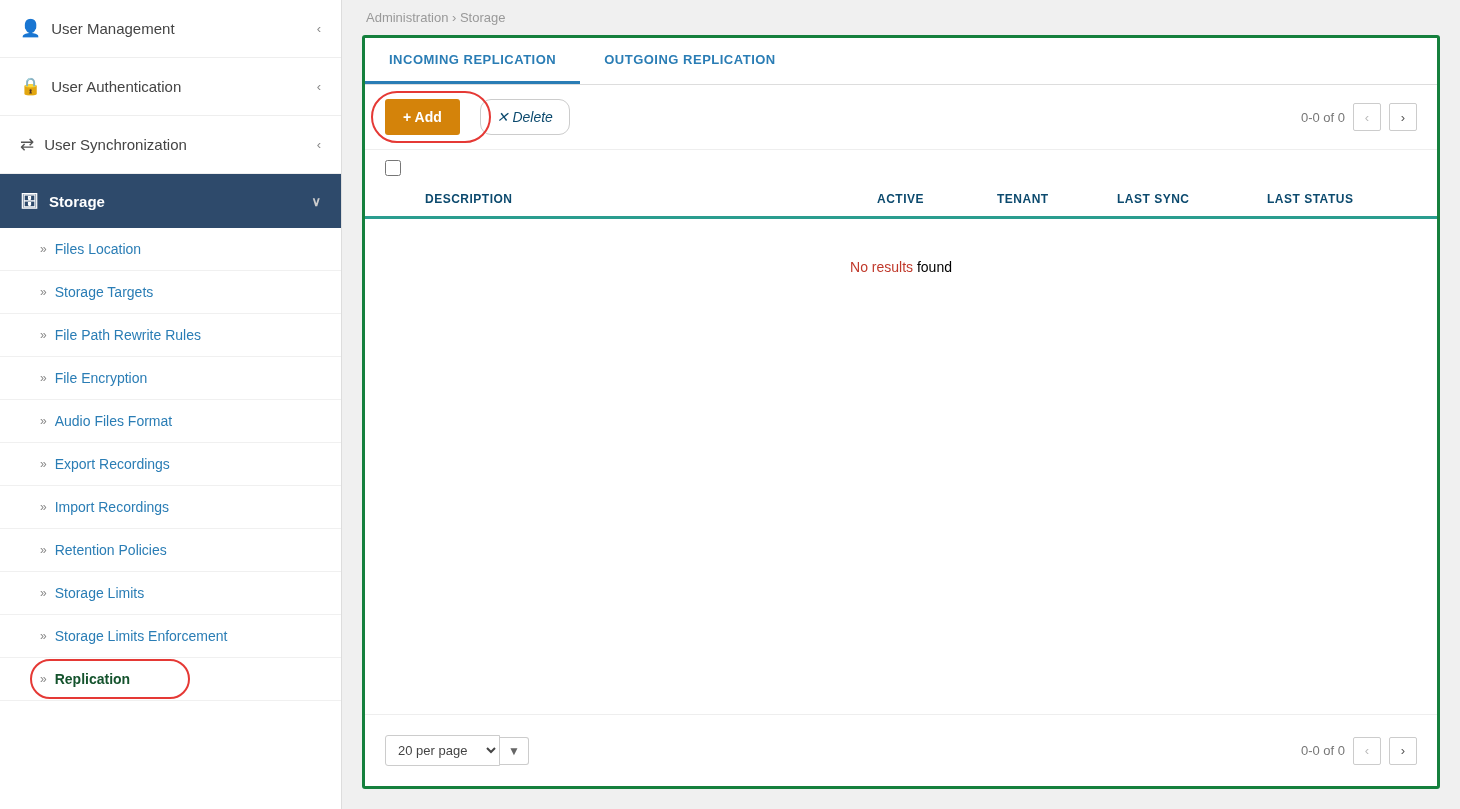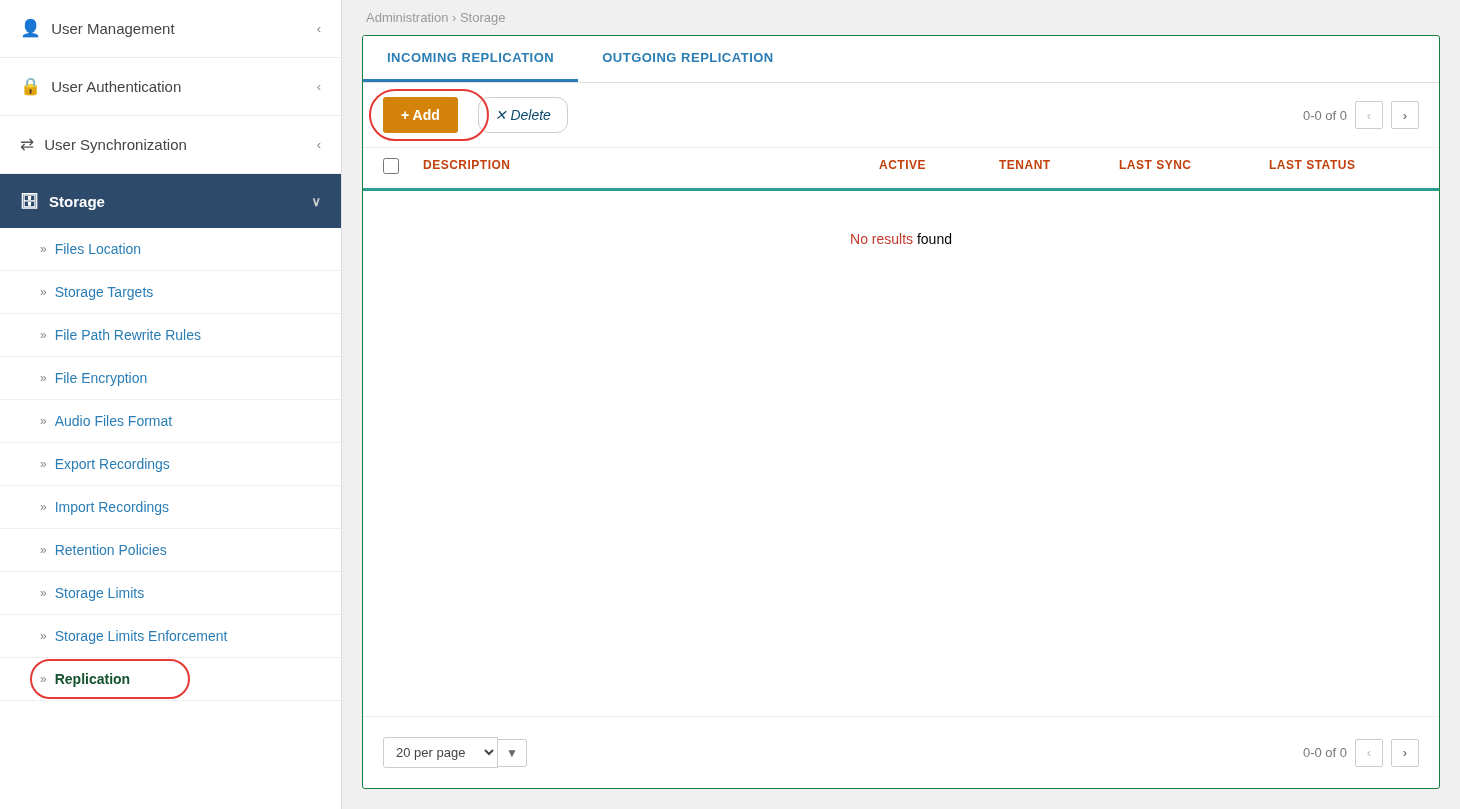--- a/index.html
+++ b/index.html
@@ -114,21 +114,21 @@
       font-size: 13px;
       color: #777;
       background: #f0f0f0;
     }
     .breadcrumb span { color: #999; }
 
     
     .content-card {
       background: #fff;
       margin: 0 20px 20px 20px;
-      border: 1px solid #15803d;
+      border: 3px solid #15803d;
       border-radius: 3px;
       flex: 1;
       display: flex;
       flex-direction: column;
       overflow: hidden;
     }
 
     
     .tabs {
       display: flex;
@@ -241,23 +241,24 @@
     .table-header {
       display: grid;
       grid-template-columns: 40px 1fr 120px 120px 150px 150px;
       padding: 10px 20px;
       border-bottom: 3px solid #2a9d8f;
       background: #fff;
     }
     .table-header-cell {
       font-size: 12px;
       font-weight: 700;
-      color: #c2410c;
+      color: #0c4a6e;
       letter-spacing: 0.5px;
       text-transform: uppercase;
+      margin-top: 32px;
     }
 
     .no-results {
       text-align: center;
       padding: 40px;
       color: #888;
       font-size: 14px;
     }
     .no-results span { color: #000000; }
 

